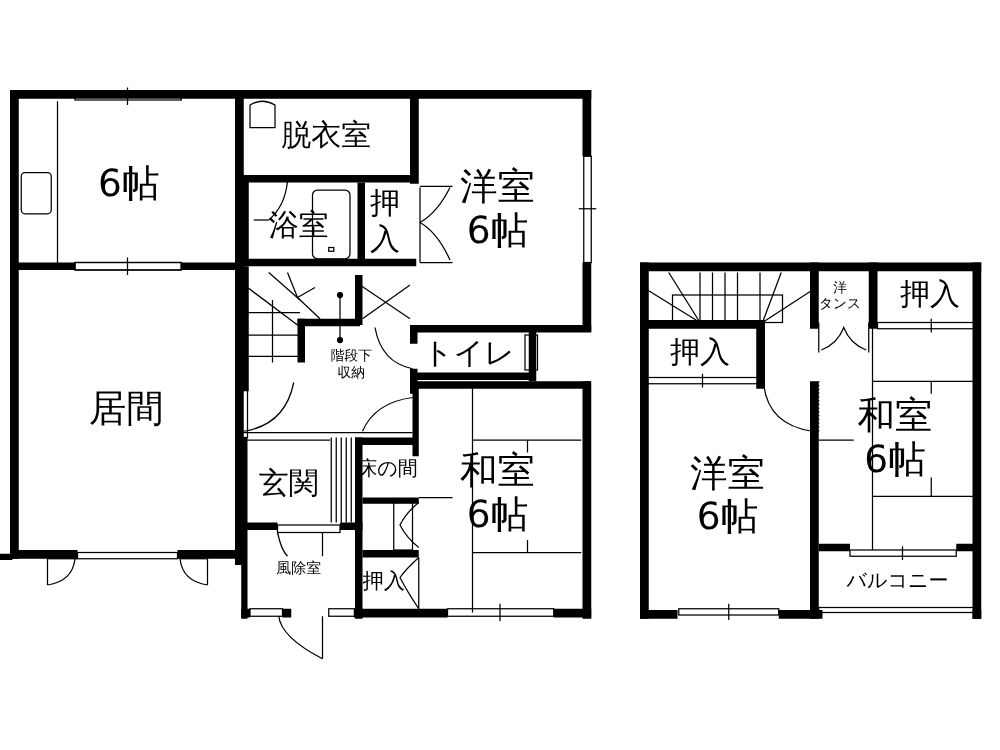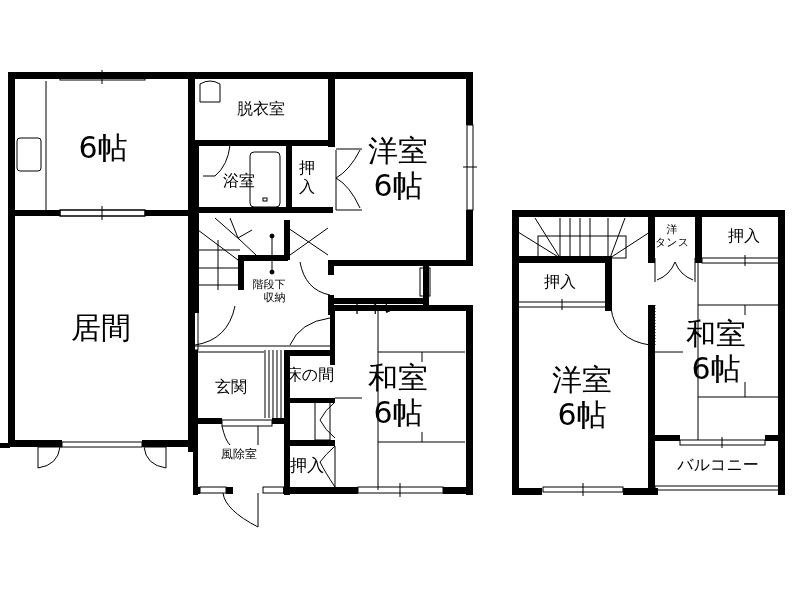--- a/index.html
+++ b/index.html
@@ -1,20 +1,20 @@
 <!DOCTYPE html>
 <html><head>
 <meta charset="utf-8">
 <style>
   html, body { margin:0; padding:0; background:#ffffff; }
   body { width:800px; height:600px; position:relative; overflow:hidden; font-family:"DejaVu Sans", sans-serif; }
   #plan { position:absolute; left:0; top:0; width:800px; height:600px; }
   .lbl { position:absolute; color:#000; text-align:center; line-height:1.15; white-space:nowrap; transform:translate(-50%,-50%); }
   .big { font-size:30px; }
-  .mid { font-size:16px; }
+  .mid { font-size:24px; }
   .sm { font-size:16px; }
   .xs { font-size:11px; line-height:1.15; }
 </style>
 </head>
 <body>
 
 <svg id="plan" viewBox="0 0 800 600" xmlns="http://www.w3.org/2000/svg">
   <g fill="none" stroke="#000" stroke-width="1">
 
     <line x1="46" y1="81" x2="46" y2="211"></line>
@@ -229,25 +229,25 @@
 <div class="lbl mid" style="left:261px;top:109px;">脱衣室</div>
 <div class="lbl mid" style="left:239px;top:181px;">浴室</div>
 <div class="lbl mid" style="left:307px;top:177px;width:22px;white-space:normal;line-height:1.2;">押入</div>
 <div class="lbl big" style="left:398px;top:168px;">
   <div>洋室</div>
   <div>6帖</div>
 </div>
 <div class="lbl big" style="left:101px;top:328px;text-align:right;">
   <div>居間</div>
 </div>
-<div class="lbl xs" style="left:269px;top:292px;text-align:right;">
+<div class="lbl xs" style="left:281px;top:292px;text-align:center;">
   <div>階段下</div>
   <div>収納</div>
 </div>
-<div class="lbl mid" style="left:375px;top:283px;margin-top:24px;">トイレ</div>
+<div class="lbl mid" style="left:375px;top:283px;">トイレ</div>
 <div class="lbl mid" style="left:231px;top:387px;">玄関</div>
 <div class="lbl sm" style="left:310px;top:375px;">床の間</div>
 <div class="lbl big" style="left:398px;top:395px;">
   <div>和室</div>
   <div>6帖</div>
 </div>
 <div class="lbl mid" style="left:239px;top:455px;font-size:12px;">風除室</div>
 <div class="lbl mid" style="left:307px;top:466px;font-size:17px;">押入</div>
 
 <div class="lbl mid" style="left:560px;top:282px;">押入</div>

